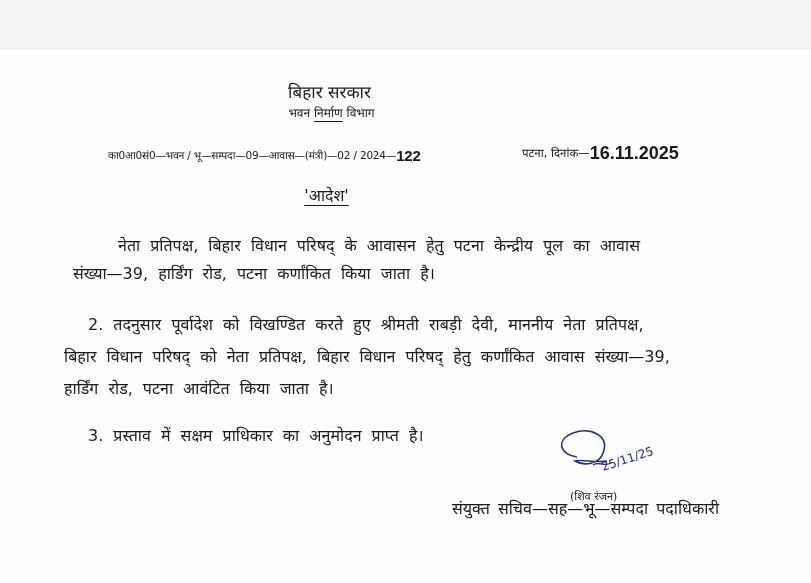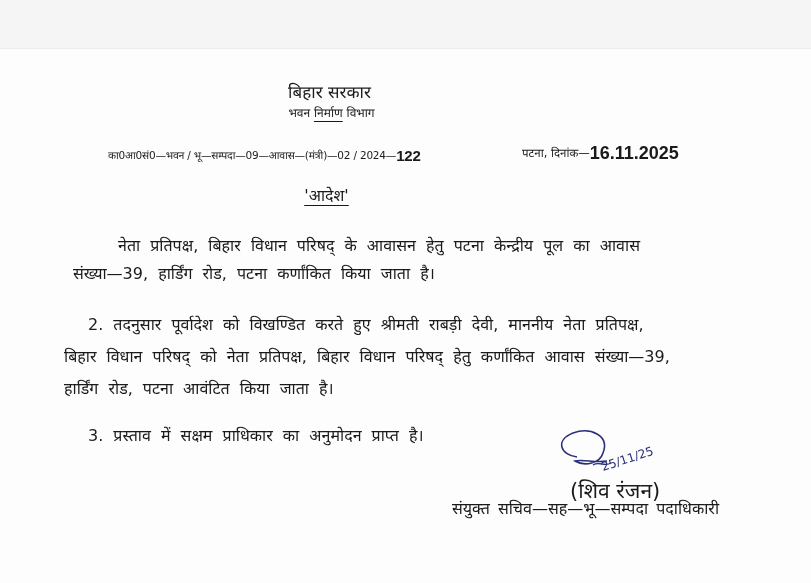--- a/index.html
+++ b/index.html
@@ -22,21 +22,21 @@
   .title { left:0; width:653px; text-align:center; top:184px; font-size:16px; }
   .title span { text-decoration:underline; text-underline-offset:4px; }
   .para { font-size:16px; word-spacing:5px; }
   .l1 { left:118px; top:234px; }
   .l2 { left:55px; top:262px;margin-left:18px; }
   .l3 { left:88px; top:313px; }
   .l4 { left:64px; top:345px; }
   .l5 { left:64px; top:377px; }
   .l6 { left:88px; top:424px; }
   .sig { left:555px; top:425px; width:150px; height:60px; }
-  .signame { left:570px; top:476px; font-size:21px; }
+  .signame { left:570px; top:488px; font-size:11px; }
   .sigdes { left:452px; top:497px; font-size:16px; word-spacing:3px; }
 </style>
 </head>
 <body>
 
 <div class="topband"></div>
 <div class="doc"></div>
 
 <div class="abs hdr1">बिहार सरकार</div>
 <div class="abs hdr2"><span>भवन </span><span class="u">निर्माण</span><span> विभाग</span></div>

